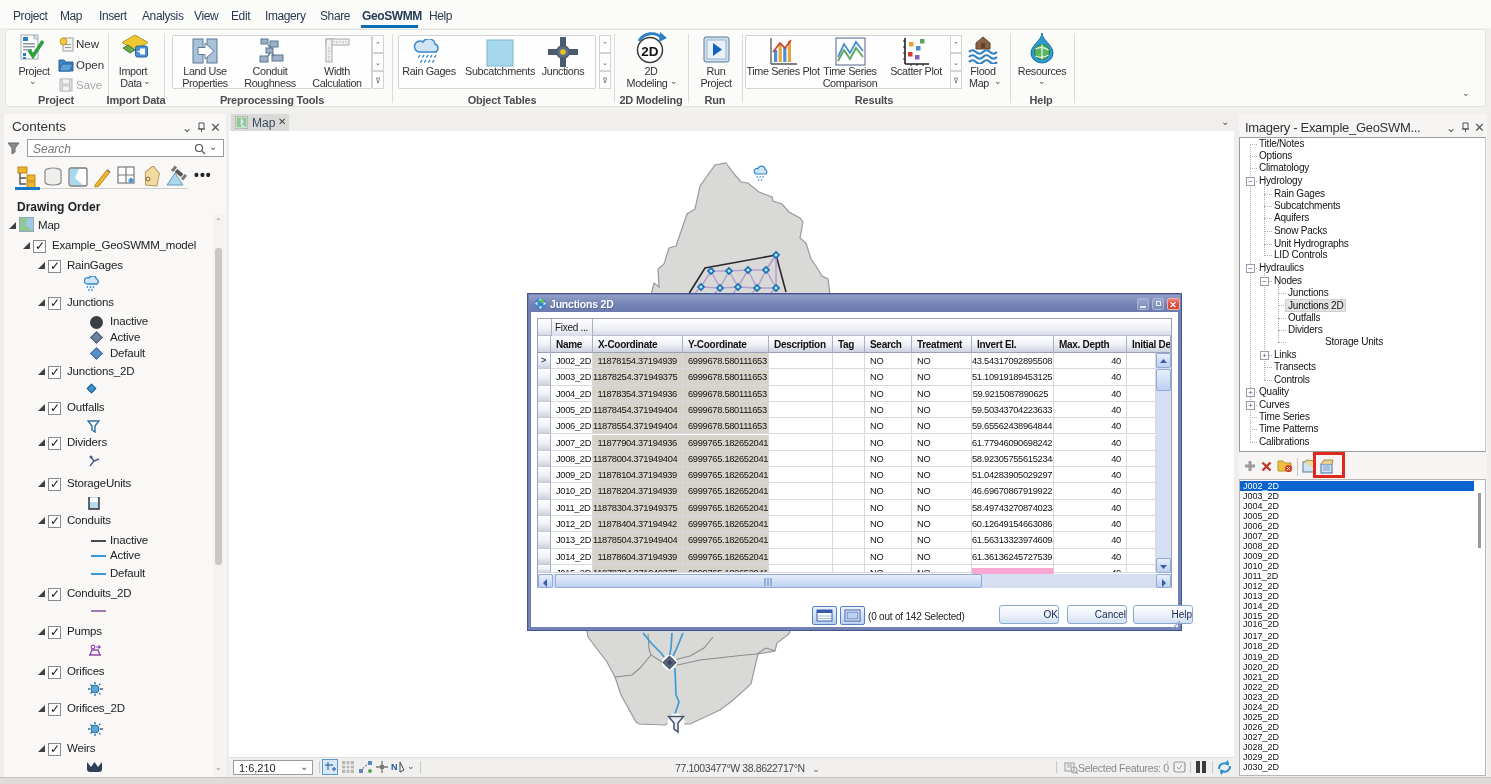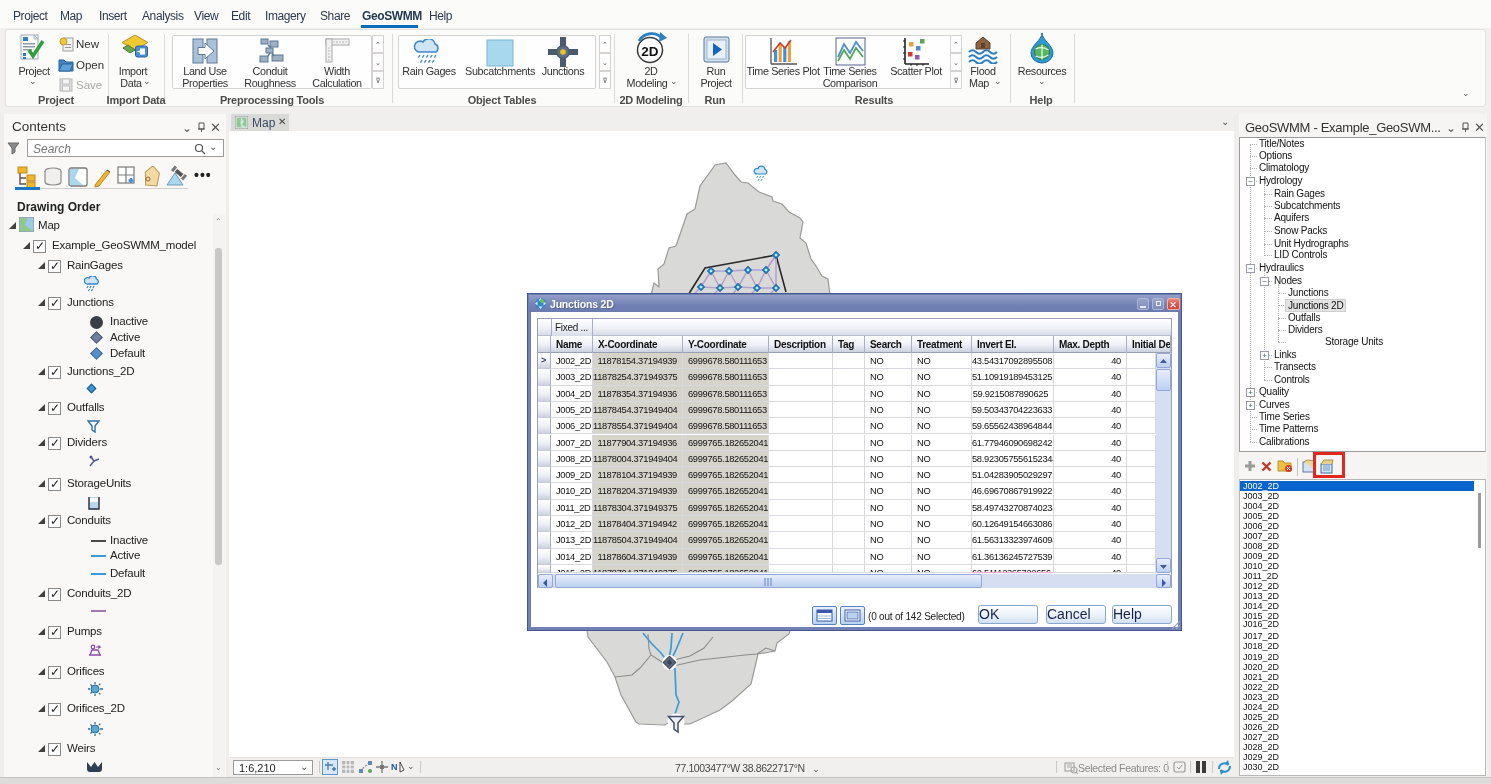--- a/index.html
+++ b/index.html
@@ -45,21 +45,21 @@
 
 
 .rtree-row { position:absolute; font-size:10px; letter-spacing:-0.2px; color:#111; white-space:nowrap; }
 #rplist { position:absolute; left:0px; top:365px; width:247px; height:297px; background:#fff; border:1px solid #b8b7b6; }
 .li { position:absolute; left:0; width:234px; height:10.1px; font-size:9px; color:#111; padding-left:3px; line-height:10.1px; }
 .li.sel { background:#0a64ce; color:#fff; }
 
 
 #dialog { position:absolute; left:527px; top:293px; width:655px; height:338px; background:#fff; border:1px solid #45558e; box-shadow: inset 0 0 0 3px #7181b3; }
 #dtitle { position:absolute; left:1px; top:1px; width:651px; height:17px; background:radial-gradient(circle 1px at 2px 2px, rgba(255,255,255,0.18) 40%, transparent 45%) 0 0/5px 4px, linear-gradient(#939fc8,#7181b3 60%,#6b7bae); color:#fff; font-size:10.5px; letter-spacing:-0.2px; font-weight:bold; }
-.xpbtn { position:absolute; height:19px; background:linear-gradient(#fdfefe,#e9f0f8 60%,#d0e0f2); border:1px solid #8aa8cf; border-radius:3px; font-size:14px; color:#15224d; text-align:left; line-height:17px; }
+.xpbtn { position:absolute; height:19px; background:linear-gradient(#fdfefe,#e9f0f8 60%,#d0e0f2); border:1px solid #8aa8cf; border-radius:3px; font-size:10px; color:#15224d; text-align:right; line-height:17px;margin-left:21px; }
 </style>
 </head>
 <body>
 <div id="stage">
 
   <div id="menubar">
     <span class="mi" style="left:13px">Project</span>
     <span class="mi" style="left:60px">Map</span>
     <span class="mi" style="left:99px">Insert</span>
     <span class="mi" style="left:142px">Analysis</span>
@@ -605,21 +605,21 @@
       <div class="abs" style="left:973px;top:3px;width:4px;height:12px;background:#3a3a3a"></div>
       <span class="abs" style="left:982px;top:1px;color:#c8c8c8;font-size:12px">|</span>
       <svg class="abs" style="left:988px;top:2px" width="15" height="15" viewBox="0 0 15 15">
         <path d="M2 9 a5.5 5.5 0 0 1 9.5 -4 M13 6 a5.5 5.5 0 0 1 -9.5 4" fill="none" stroke="#2d8fd4" stroke-width="2"></path>
         <path d="M11 0 l1.2 5 -5 -1 Z M4 15 l-1.2 -5 5 1 Z" fill="#2d8fd4"></path>
       </svg>
     </div>
   </div>
 
   <div id="rightpanel">
-    <div class="abs" style="left:6px;top:6px;font-size:13px;letter-spacing:-0.3px;color:#333;white-space:nowrap">GeoSWMM - Example_GeoSWM...</div>
+    <div class="abs" style="left:6px;top:6px;font-size:13px;letter-spacing:-0.3px;color:#333;white-space:nowrap">Imagery - Example_GeoSWM...</div>
     <div class="pbtn" style="left:207px;top:7px">⌄</div>
     <svg class="abs" style="left:222px;top:8px" width="9" height="11" viewBox="0 0 9 11">
         <path d="M2 1 h5 v6 h-5 Z M1 7 h7 M4.5 7 v3" stroke="#555" fill="none"></path>
       </svg>
     <div class="pbtn" style="left:235px;top:6px;font-size:13px">✕</div>
     <div class="abs" style="left:0px;top:23px;width:247px;height:315px;background:#fff;border:1px solid #9a9a9a;border-right-color:#c8c8c8"></div>
     <div id="rtree">
     <div class="abs" style="left:11px;top:30px;width:1px;height:298px;border-left:1px dotted #b0b0b0"></div>
     <div class="abs" style="left:25px;top:70px;width:1px;height:72px;border-left:1px dotted #b0b0b0"></div>
         <div class="abs" style="left:25px;top:157px;width:1px;height:109px;border-left:1px dotted #b0b0b0"></div>
@@ -917,21 +917,21 @@
   <div class="abs" style="left:526px;top:254.6px;width:73px;height:16.3px;border-right:1px solid #d8d8e0;border-bottom:1px solid #d8d8e0;font-size:9.3px;letter-spacing:-0.3px;color:#111;text-align:right;padding-right:5px;padding-top:3px;overflow:hidden;white-space:nowrap">40</div>
   <div class="abs" style="left:599px;top:254.6px;width:29px;height:16.3px;border-right:1px solid #d8d8e0;border-bottom:1px solid #d8d8e0;font-size:9.3px;letter-spacing:-0.3px;color:#111;padding-left:5px;padding-top:3px;overflow:hidden;white-space:nowrap"></div>
   <div class="abs" style="left:10px;top:270.9px;width:13px;height:8.1px;background:linear-gradient(#ffffff,#eef0f6 55%,#cdd2e0);border-right:1px solid #a8aec4;border-bottom:1px solid #c8ccd8"></div>
   <div class="abs" style="left:23px;top:270.9px;width:42px;height:8.1px;border-right:1px solid #d8d8e0;border-bottom:1px solid #d8d8e0;font-size:9.3px;letter-spacing:-0.3px;color:#111;padding-left:5px;padding-top:3px;overflow:hidden;white-space:nowrap">J015_2D</div>
   <div class="abs" style="left:65px;top:270.9px;width:90px;height:8.1px;background:#d6d3cb;border-right:1px solid #d8d8e0;border-bottom:1px solid #d8d8e0;font-size:9.3px;letter-spacing:-0.3px;color:#111;text-align:right;padding-right:5px;padding-top:3px;overflow:hidden;white-space:nowrap">11878704.371949375</div>
   <div class="abs" style="left:155px;top:270.9px;width:86px;height:8.1px;background:#d6d3cb;border-right:1px solid #d8d8e0;border-bottom:1px solid #d8d8e0;font-size:9.3px;letter-spacing:-0.3px;color:#111;padding-left:5px;padding-top:3px;overflow:hidden;white-space:nowrap">6999765.182652041</div>
   <div class="abs" style="left:241px;top:270.9px;width:64px;height:8.1px;border-right:1px solid #d8d8e0;border-bottom:1px solid #d8d8e0;font-size:9.3px;letter-spacing:-0.3px;color:#111;padding-left:5px;padding-top:3px;overflow:hidden;white-space:nowrap"></div>
   <div class="abs" style="left:305px;top:270.9px;width:32px;height:8.1px;border-right:1px solid #d8d8e0;border-bottom:1px solid #d8d8e0;font-size:9.3px;letter-spacing:-0.3px;color:#111;padding-left:5px;padding-top:3px;overflow:hidden;white-space:nowrap"></div>
   <div class="abs" style="left:337px;top:270.9px;width:47px;height:8.1px;border-right:1px solid #d8d8e0;border-bottom:1px solid #d8d8e0;font-size:9.3px;letter-spacing:-0.3px;color:#111;padding-left:5px;padding-top:3px;overflow:hidden;white-space:nowrap">NO</div>
   <div class="abs" style="left:384px;top:270.9px;width:60px;height:8.1px;border-right:1px solid #d8d8e0;border-bottom:1px solid #d8d8e0;font-size:9.3px;letter-spacing:-0.3px;color:#111;padding-left:5px;padding-top:3px;overflow:hidden;white-space:nowrap">NO</div>
-  <div class="abs" style="left:444px;top:270.9px;width:82px;height:8.1px;border-right:1px solid #d8d8e0;border-bottom:1px solid #f9a8d4;font-size:9.3px;letter-spacing:-0.3px;color:#111;padding-right:15px;padding-top:3px;overflow:hidden;white-space:nowrap">62.51112365722656</div>
+  <div class="abs" style="left:444px;top:270.9px;width:82px;height:8.1px;border-right:1px solid #d8d8e0;border-bottom:6px solid #f9a8d4;font-size:9.3px;letter-spacing:-0.3px;color:#111;padding-right:15px;padding-top:3px;overflow:hidden;white-space:nowrap">62.51112365722656</div>
   <div class="abs" style="left:526px;top:270.9px;width:73px;height:8.1px;border-right:1px solid #d8d8e0;border-bottom:1px solid #d8d8e0;font-size:9.3px;letter-spacing:-0.3px;color:#111;text-align:right;padding-right:5px;padding-top:3px;overflow:hidden;white-space:nowrap">40</div>
   <div class="abs" style="left:599px;top:270.9px;width:29px;height:8.1px;border-right:1px solid #d8d8e0;border-bottom:1px solid #d8d8e0;font-size:9.3px;letter-spacing:-0.3px;color:#111;padding-left:5px;padding-top:3px;overflow:hidden;white-space:nowrap"></div>
   <div class="abs" style="left:628px;top:59px;width:15px;height:220px;background:#d6dff2"></div>
   <div class="abs" style="left:628px;top:59px;width:15px;height:15px;background:linear-gradient(#e8eefb,#bcd0f0);border:1px solid #93a8d8;border-radius:2px;"><svg width="13" height="13">
           <path d="M6.5 4 l3.5 4 h-7 Z" fill="#3a5aa8"></path>
         </svg></div>
   <div class="abs" style="left:628px;top:75px;width:15px;height:22px;background:linear-gradient(#e8eefb,#bcd0f0);border:1px solid #93a8d8;border-radius:2px;"></div>
   <div class="abs" style="left:628px;top:264px;width:15px;height:15px;background:linear-gradient(#e8eefb,#bcd0f0);border:1px solid #93a8d8;border-radius:2px;"><svg width="13" height="13">
           <path d="M6.5 9 l3.5 -4 h-7 Z" fill="#3a5aa8"></path>
         </svg></div>

